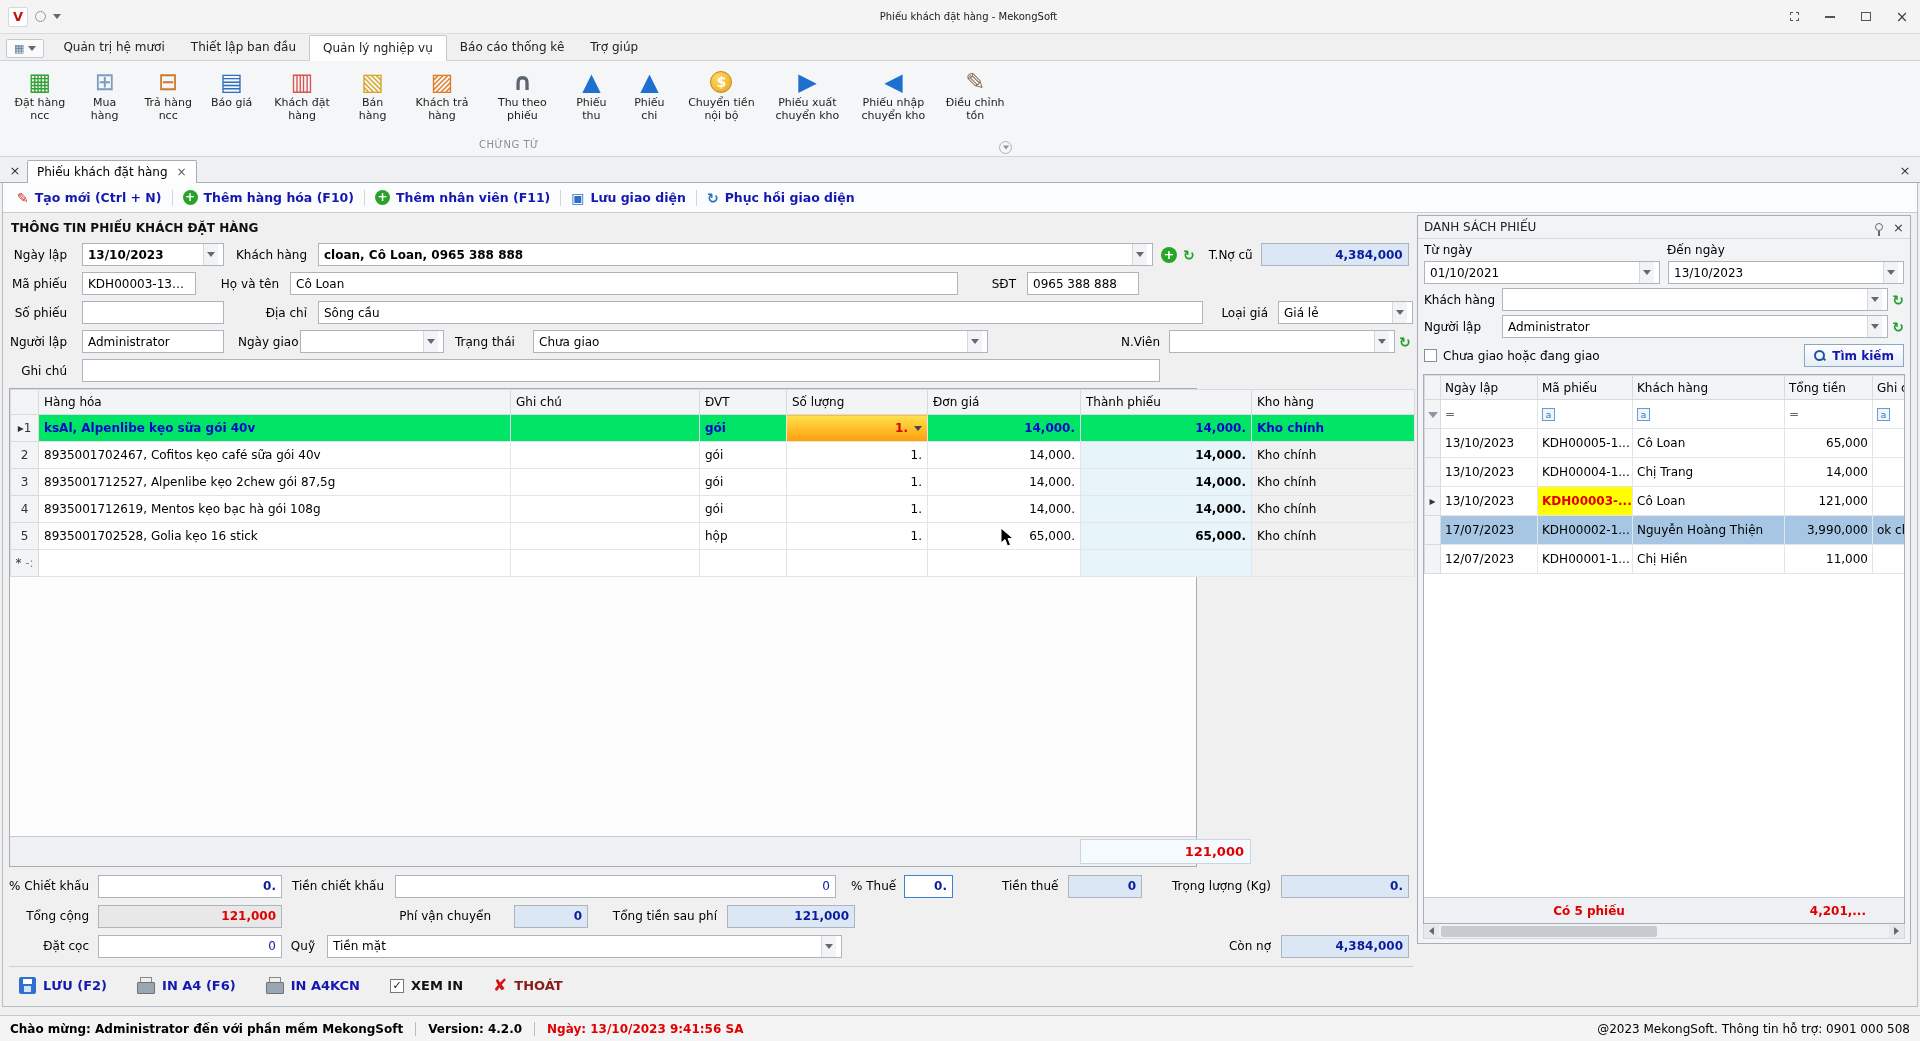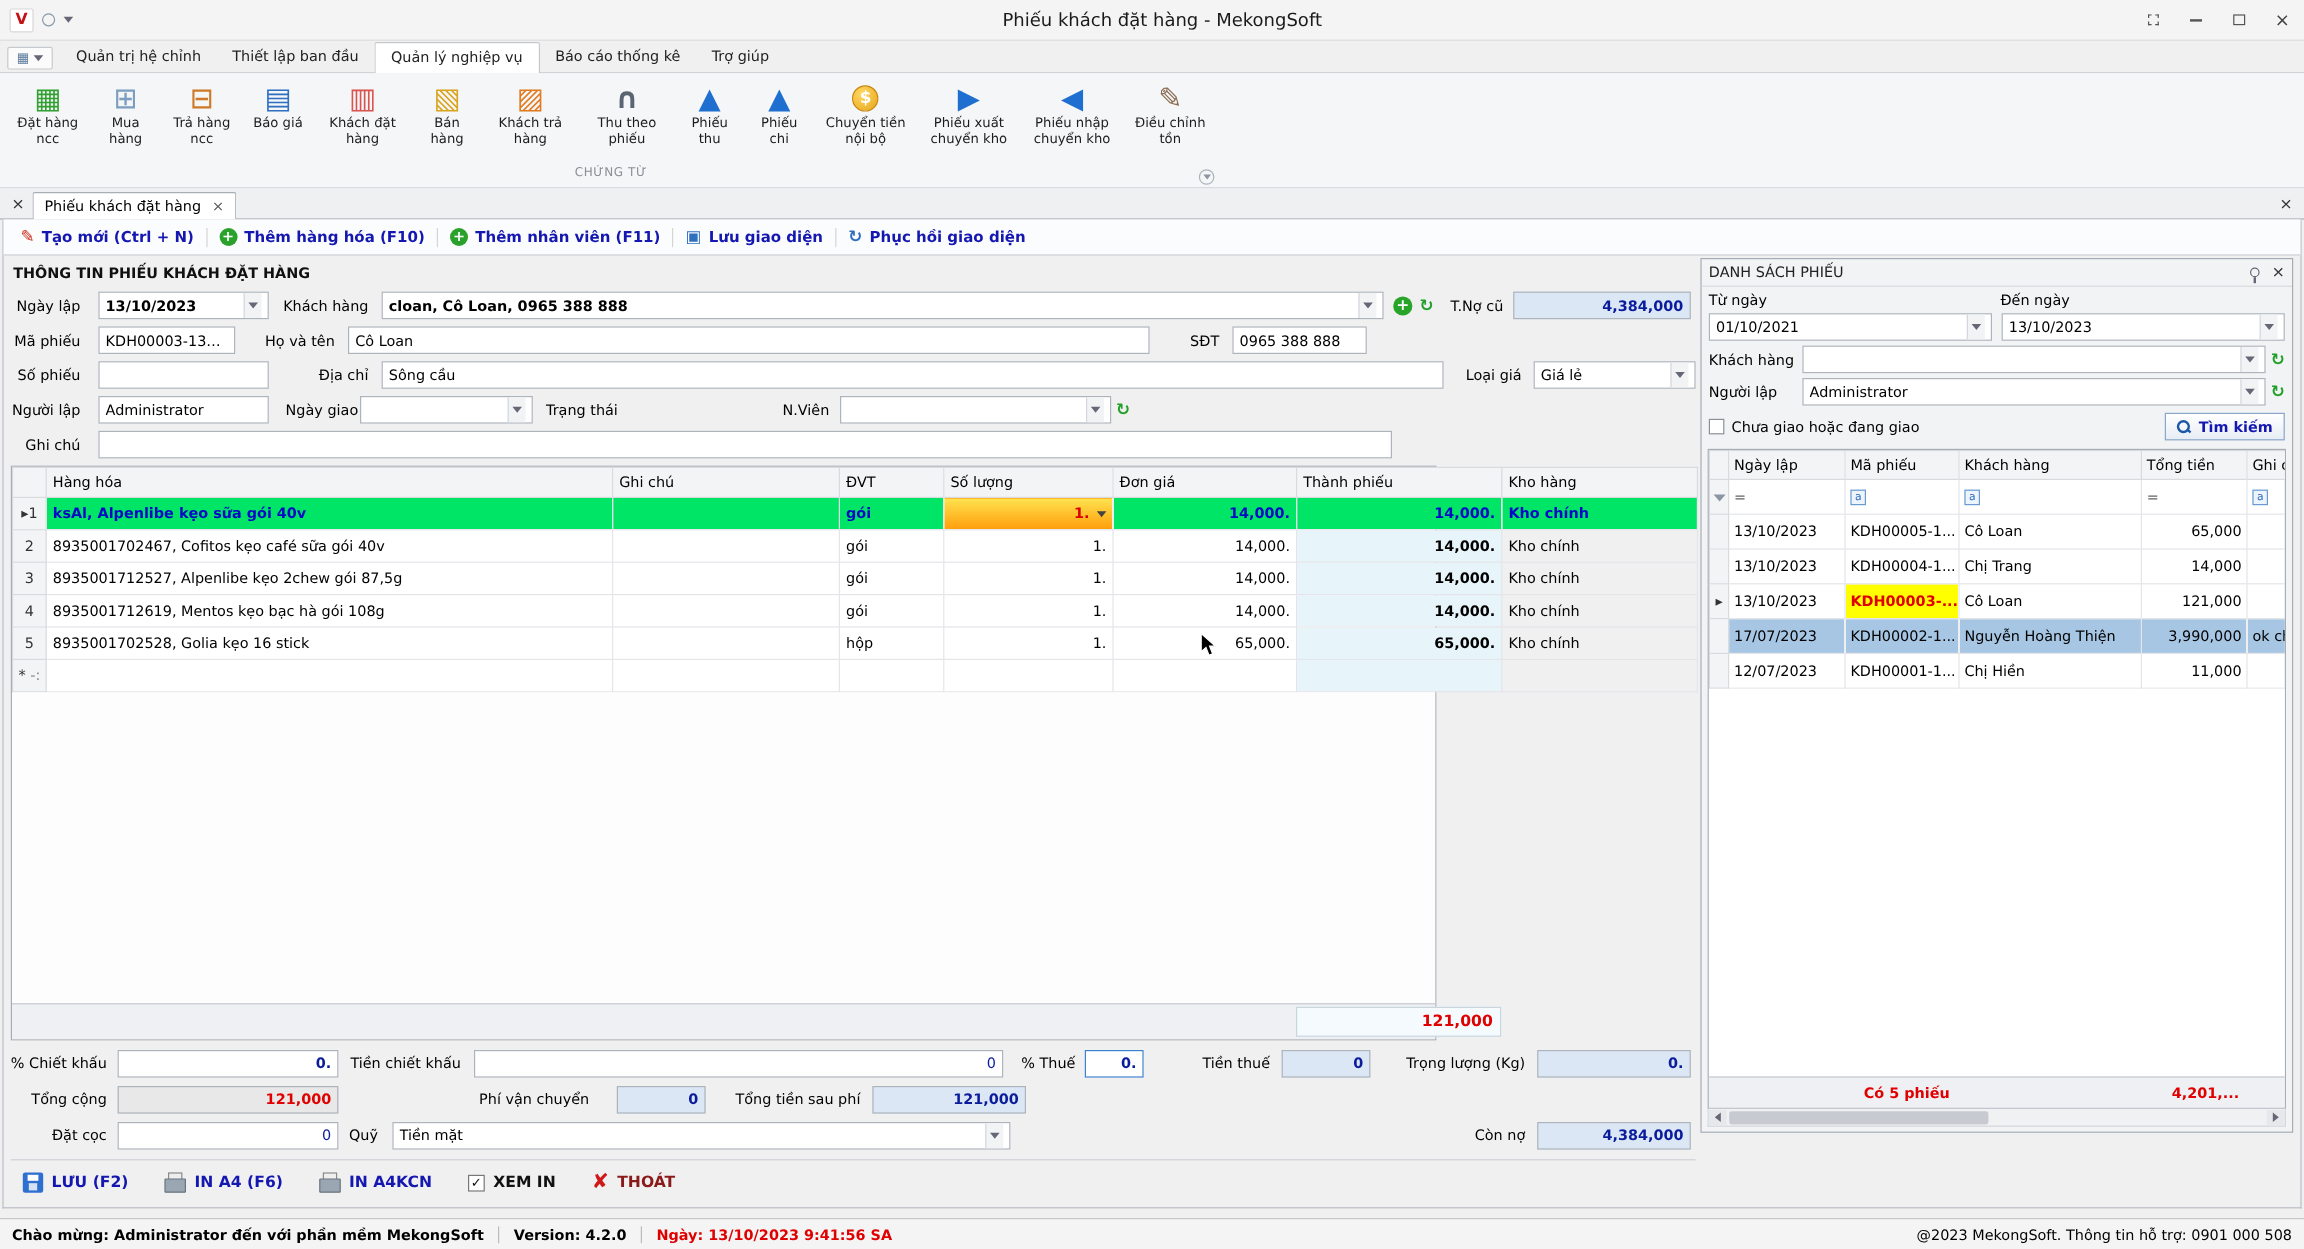--- a/index.html
+++ b/index.html
@@ -6,21 +6,21 @@
   html,body{width:1920px;height:1041px;overflow:hidden;}
   body{font-family:"DejaVu Sans","Liberation Sans",sans-serif;font-size:12px;color:#000;background:#e9ebee;}
   .window{position:relative;width:1920px;height:1041px;display:flex;flex-direction:column;background:#f0f0f0;}
 
   
   .titlebar{height:34px;flex:0 0 34px;display:flex;align-items:center;background:#f4f4f4;border-bottom:1px solid #dcdcdc;position:relative;}
   .tb-left{display:flex;align-items:center;gap:7px;padding-left:8px;z-index:2;}
   .logo{width:20px;height:20px;background:#fff;border:1px solid #d8d8d8;color:#c41212;font-weight:bold;font-size:13px;display:flex;align-items:center;justify-content:center;border-radius:2px;}
   .tb-circle{width:11px;height:11px;border:1.5px solid #8a98a8;border-radius:50%;}
   .caret-d{width:0;height:0;border-left:4px solid transparent;border-right:4px solid transparent;border-top:5px solid #667;display:inline-block;}
-  .tb-title{position:absolute;left:17px;right:0;text-align:center;font-size:15px;color:#1a1a1a;}
+  .tb-title{position:absolute;left:17px;right:0;text-align:center;font-size:10px;color:#1a1a1a;}
   .tb-right{margin-left:auto;display:flex;z-index:2;}
   .winbtn{width:36px;height:33px;display:flex;align-items:center;justify-content:center;color:#444;font-size:15px;}
   .sh-min{width:10px;height:2px;background:#555;}
   .sh-max{width:10px;height:9px;border:1.5px solid #555;}
   .sh-full{width:9px;height:9px;border:1.5px dashed #555;}
 
   
   .menubar{height:27px;flex:0 0 27px;display:flex;align-items:flex-end;background:#f0f0f0;padding:0 4px;border-bottom:1px solid #cfd2d6;}
   .app-split{display:flex;align-items:center;gap:4px;border:1px solid #c6c9ce;background:#fbfbfb;border-radius:2px;padding:2px 7px;margin:0 6px 2px 2px;color:#5a7a9a;font-size:11px;}
   .menu-tab{padding:5px 13px 6px;color:#222;cursor:default;}
@@ -190,21 +190,21 @@
         </span>
       <span class="winbtn">×</span>
     </div>
   </div>
 
   <div class="menubar">
     <span class="app-split">
       <span>▦</span>
       <span class="caret-d"></span>
     </span>
-    <div class="menu-tab">Quản trị hệ chỉnh</div>
+    <div class="menu-tab">Quản trị hệ mươi</div>
     <div class="menu-tab">Thiết lập ban đầu</div>
     <div class="menu-tab active">Quản lý nghiệp vụ</div>
     <div class="menu-tab">Báo cáo thống kê</div>
     <div class="menu-tab">Trợ giúp</div>
   </div>
 
   <div class="ribbon">
     <div class="rb-group">
       <div class="rb-btns">
         <div class="rb-btn">
@@ -378,20 +378,26 @@
               <span class="val">Administrator</span>
             </div>
           <div class="lbl" style="width:58px;margin-left:14px">Ngày giao</div>
           <div class="inp" style="width:144px;margin-left:4px">
               <span class="val"></span>
               <span class="dd">
                 <span class="caret-d"></span>
               </span>
             </div>
           <div class="lbl" style="width:64px;margin-left:11px">Trạng thái</div>
+          <div class="inp" style="width:455px;margin-left:14px">
+              <span class="val">Chưa giao</span>
+              <span class="dd">
+                <span class="caret-d"></span>
+              </span>
+            </div>
           <div class="lbl" style="width:42px;margin-left:133px">N.Viên</div>
           <div class="inp" style="width:226px;margin-left:6px">
               <span class="val"></span>
               <span class="dd">
                 <span class="caret-d"></span>
               </span>
             </div>
           <span class="mini-ico green" style="margin-left:4px">↻</span>
         </div>
 

